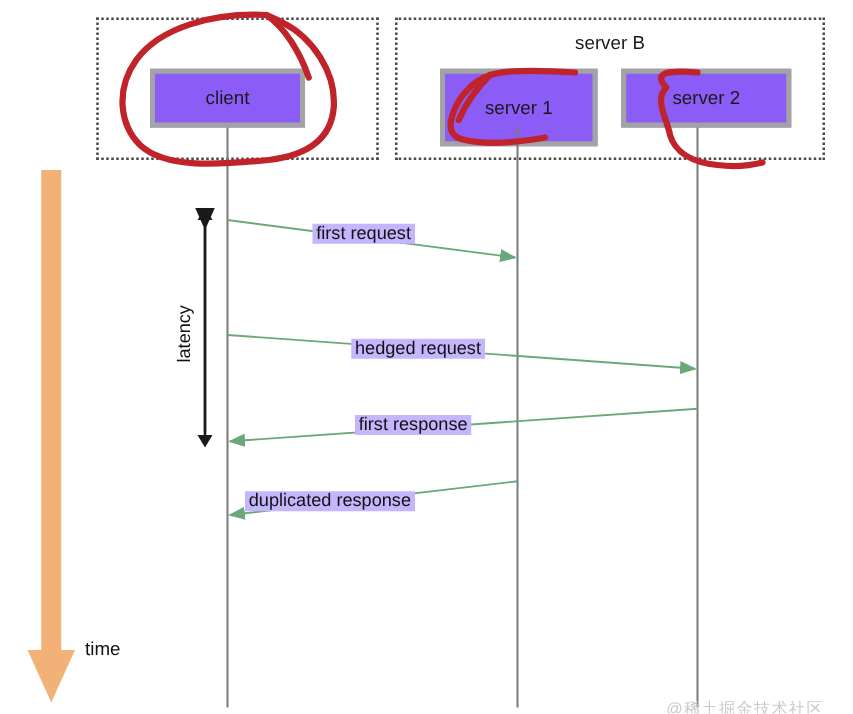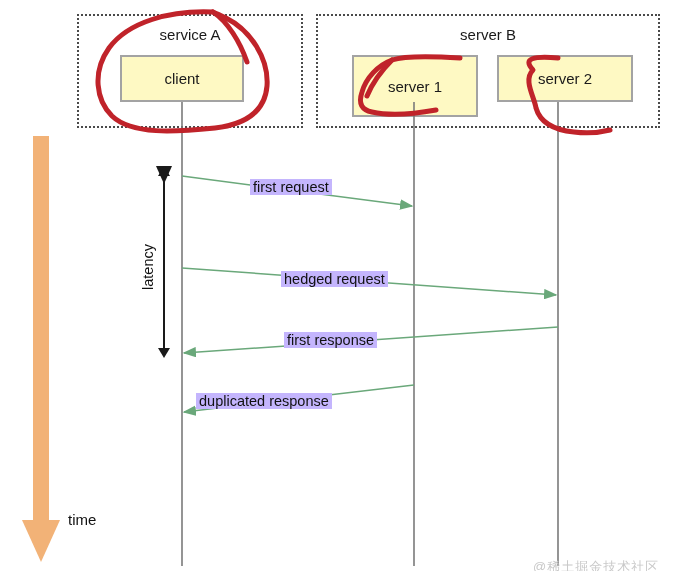--- a/index.html
+++ b/index.html
@@ -32,22 +32,22 @@
   }
   .svc-title {
     position: absolute;
     font-size: 15px;
     color: #1a1a1a;
     text-align: center;
     white-space: nowrap;
   }
   .node-box {
     position: absolute;
-    background: #fef9c3;
-    border: 2px solid #a3a3a3;
+    background: #8b5cf6;
+    border: 4px solid #a3a3a3;
     box-sizing: border-box;
     display: flex;
     align-items: center;
     justify-content: center;
     font-size: 15px;
     color: #1a1a1a;
   }
   .msg-label {
     position: absolute;
     font-size: 14.5px;
@@ -79,21 +79,20 @@
   }
 </style>
 </head>
 <body>
 
 <div id="canvas">
 
   <div class="svc-box" style="left:77px; top:14px; width:226px; height:114px;"></div>
   <div class="svc-box" style="left:316px; top:14px; width:344px; height:114px;"></div>
 
-  <div class="svc-title" style="left:77px; top:26px; width:226px;">service A</div>
   <div class="svc-title" style="left:316px; top:26px; width:344px;">server B</div>
 
   <div class="node-box" style="left:120px; top:55px; width:124px; height:47px;">client</div>
   <div class="node-box" style="left:352px; top:55px; width:126px; height:62px;">server 1</div>
   <div class="node-box" style="left:497px; top:55px; width:136px; height:47px;">server 2</div>
 
   <svg class="layer" viewBox="0 0 682 571" xmlns="http://www.w3.org/2000/svg">
     <defs>
       <marker id="greenArrowR" markerWidth="9" markerHeight="7" refX="8" refY="3.5" orient="auto">
         <path d="M0,0 L9,3.5 L0,7 z" fill="#6aa87a"></path>

